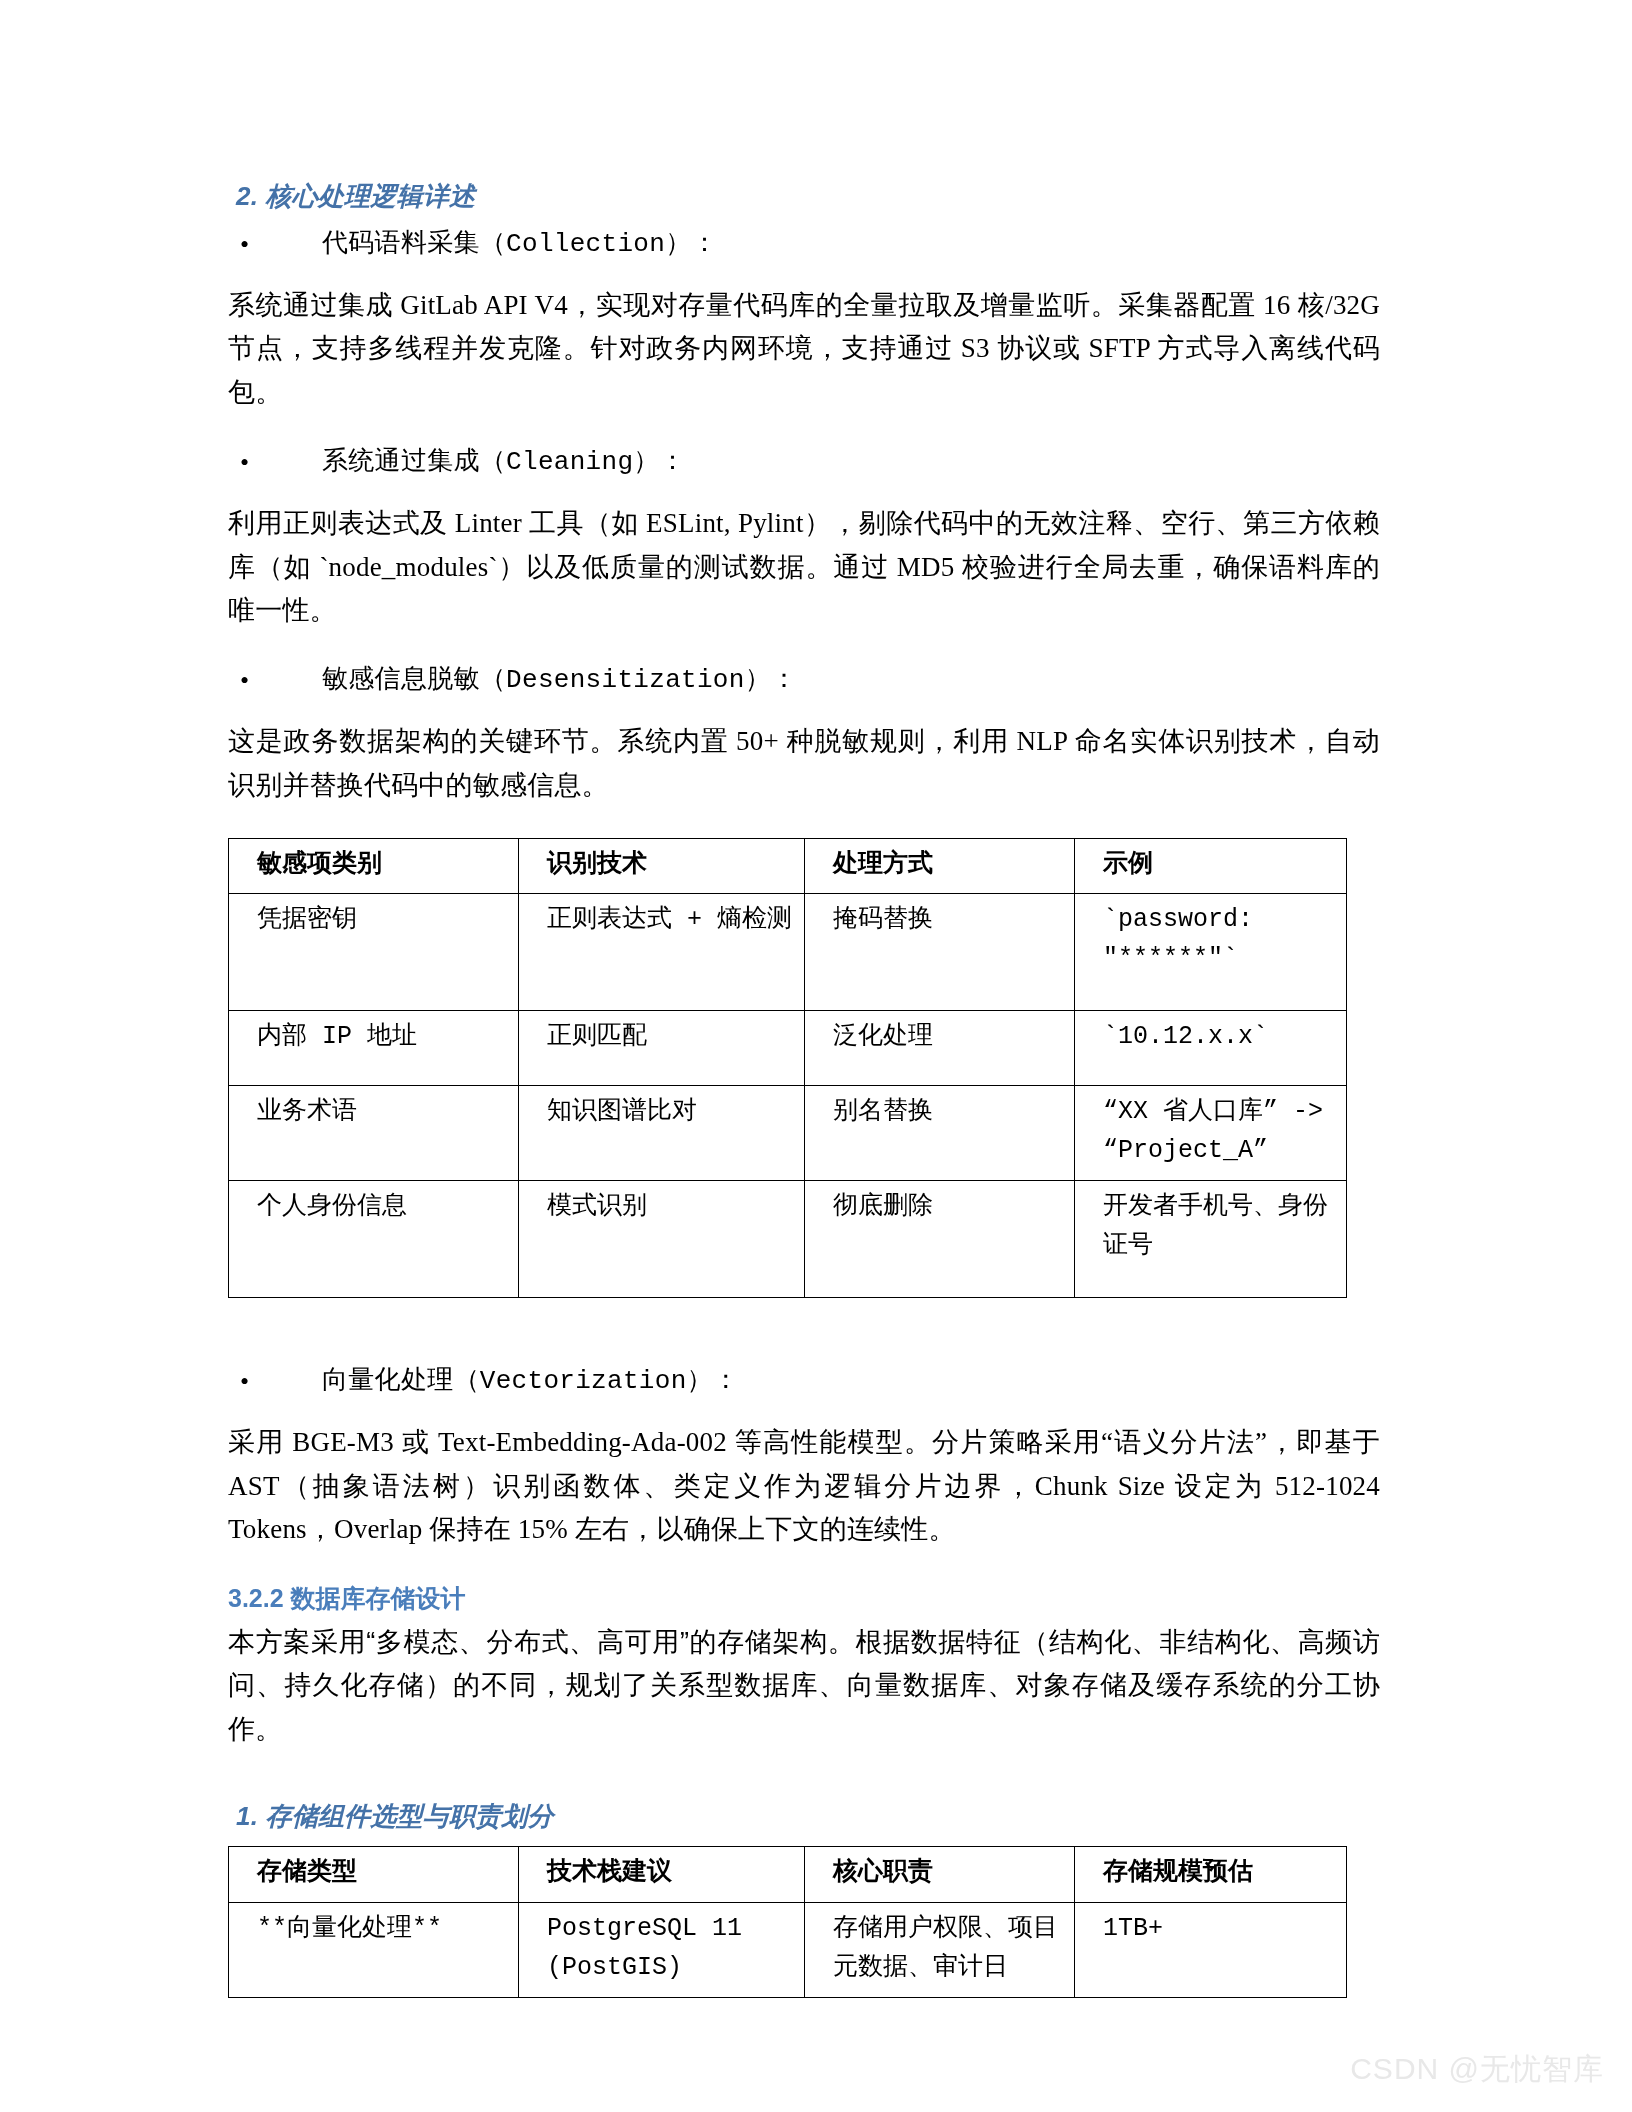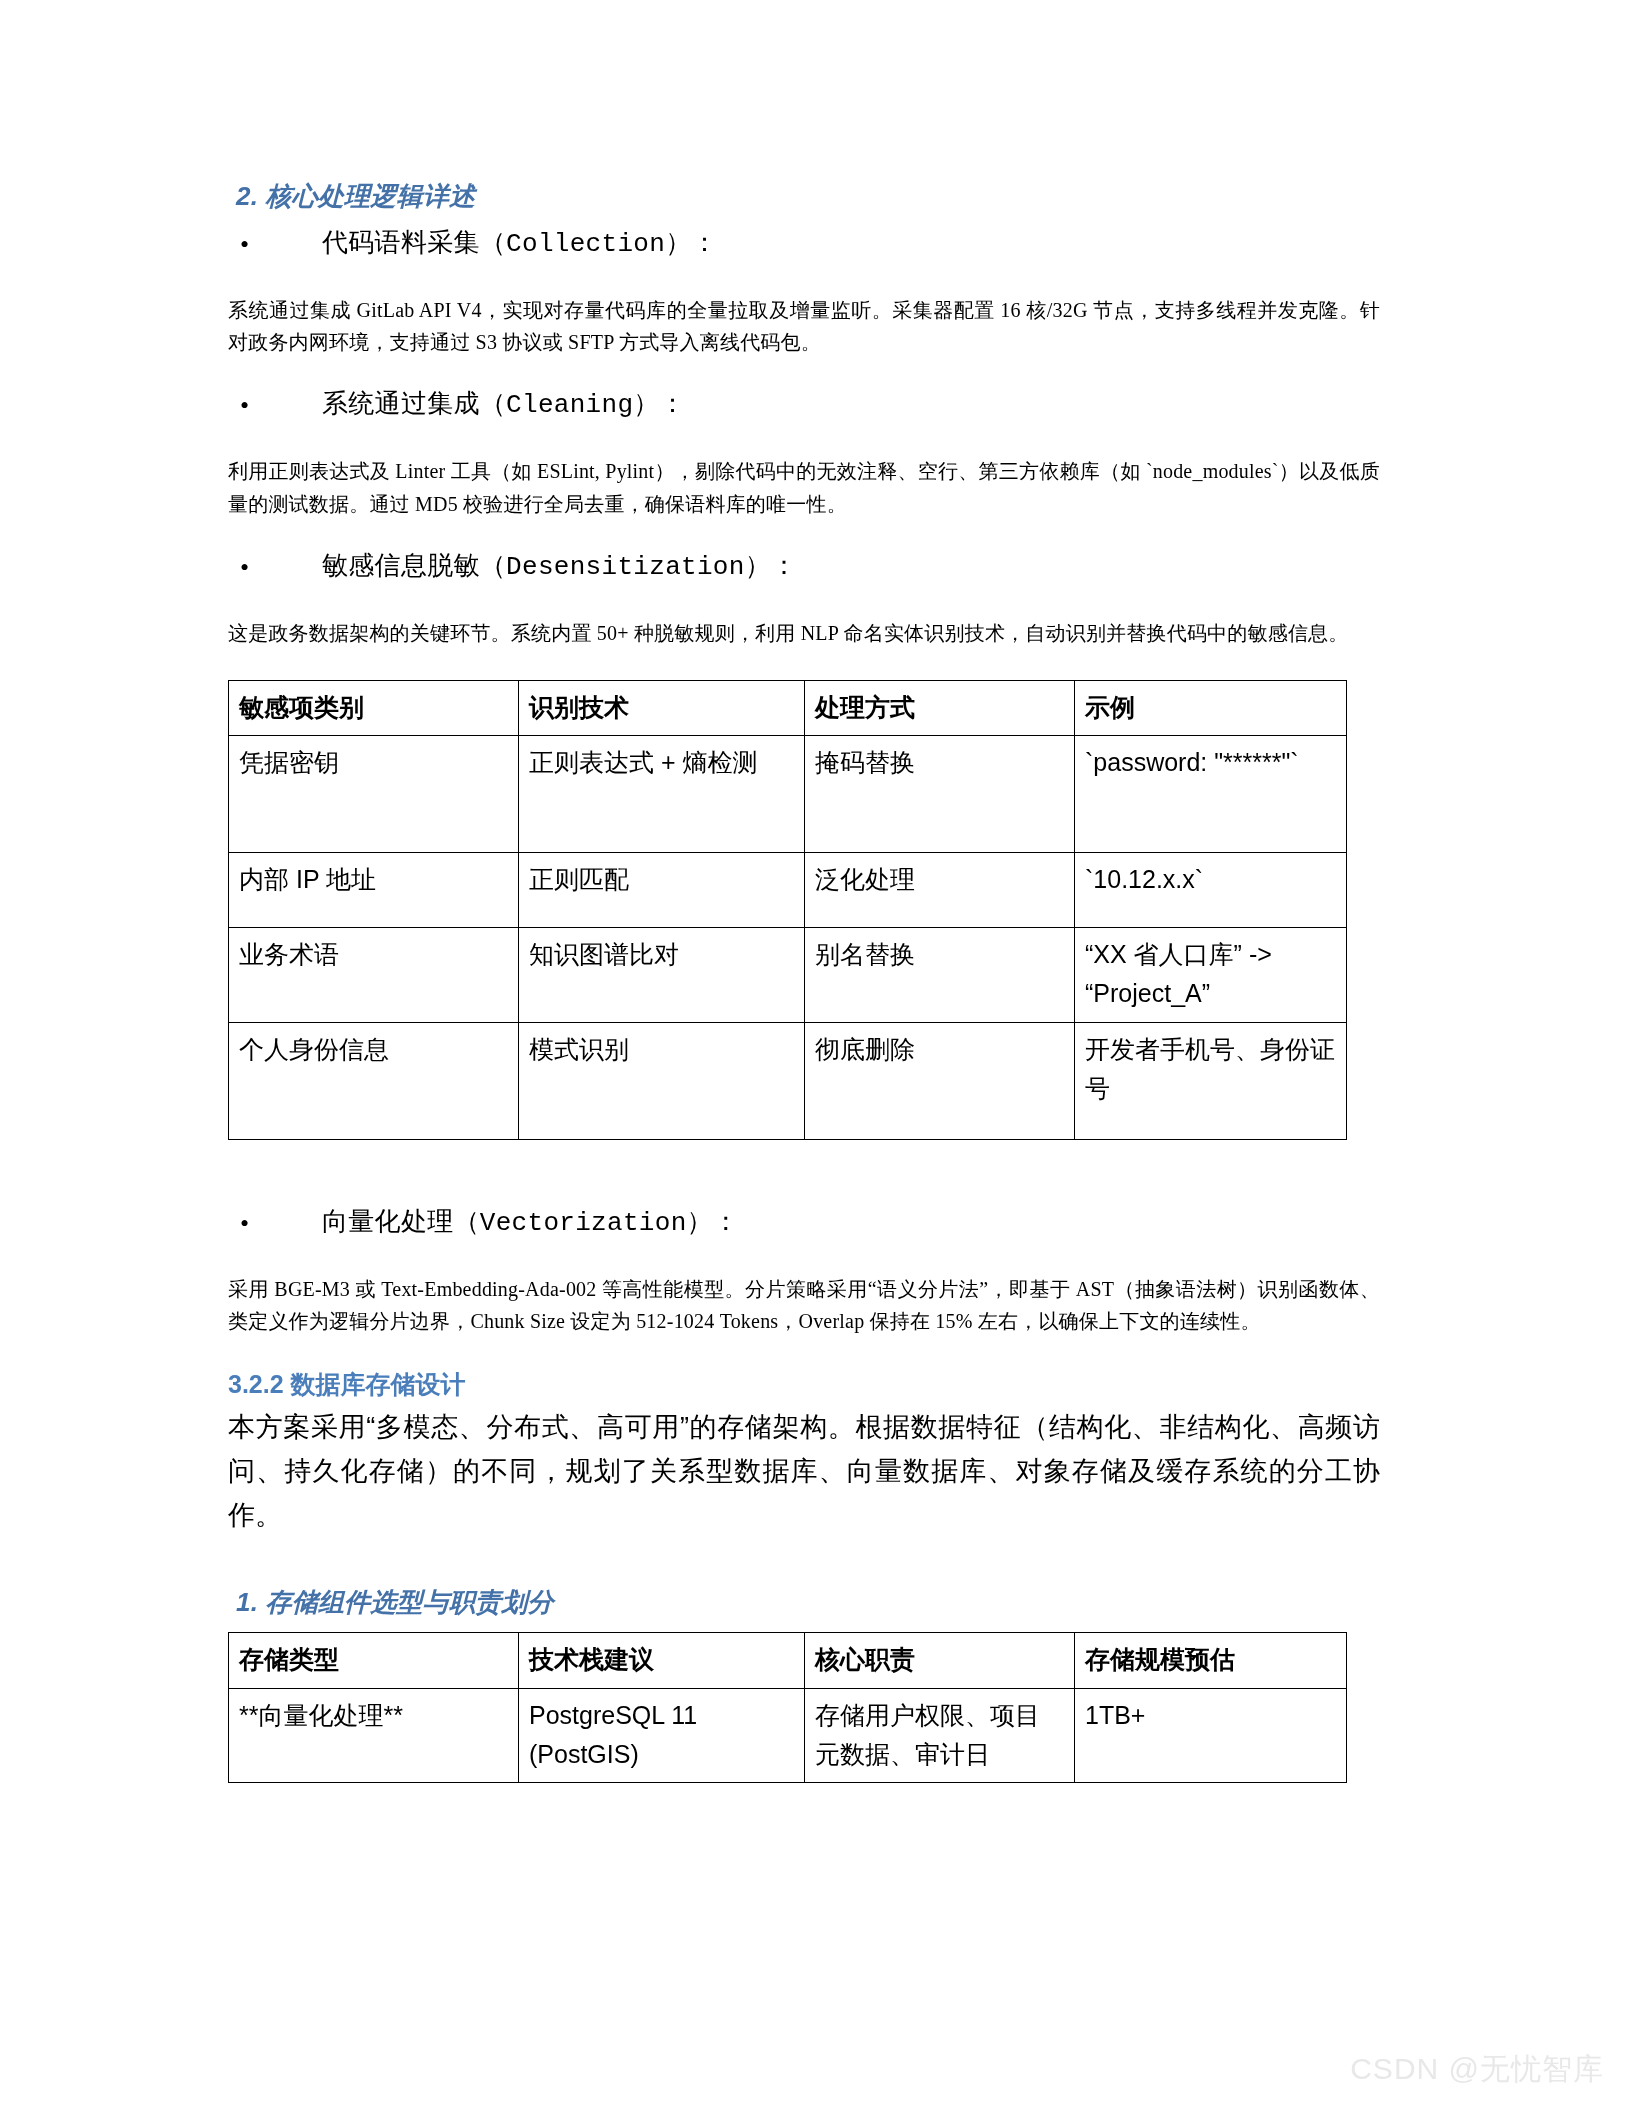--- a/index.html
+++ b/index.html
@@ -68,23 +68,23 @@
     font-family: "Liberation Mono", "DejaVu Sans Mono", monospace;
     font-size: 26px;
     line-height: 1.35;
     letter-spacing: 0.3px;
     text-align: right;
   }
 
   
   .para {
     font-family: "Liberation Serif", "DejaVu Serif", serif;
-    font-size: 20px;
+    font-size: 27px;
     line-height: 1.62;
-    margin: 32px 0 30px 0;
+    margin: 22px 0 30px 0;
     text-align: justify;
     letter-spacing: 0.2px;
   }
   .para-plain {
     font-family: Liberation Sans, sans-serif;
     font-size: 27px;
     line-height: 1.62;
     margin: 0 0 26px 0;
     text-align: justify;
   }
@@ -92,25 +92,25 @@
   
   table.doc-table {
     border-collapse: collapse;
     width: 1118px;
     table-layout: fixed;
     margin: 6px 0 0 0;
   }
   table.doc-table td,
   table.doc-table th {
     border: 1.6px solid #000000;
-    padding: 7px 10px 9px 10px;
+    padding: 7px 10px 9px 28px;
     vertical-align: top;
     font-size: 25px;
     line-height: 1.55;
-    font-family: Liberation Sans, sans-serif;
+    font-family: Liberation Mono, monospace;
     text-align: left;
   }
   table.doc-table th {
     font-weight: bold;
   }
   .t1 col.c1 { width: 290px; }
   .t1 col.c2 { width: 286px; }
   .t1 col.c3 { width: 270px; }
   .t1 col.c4 { width: 272px; }
 

